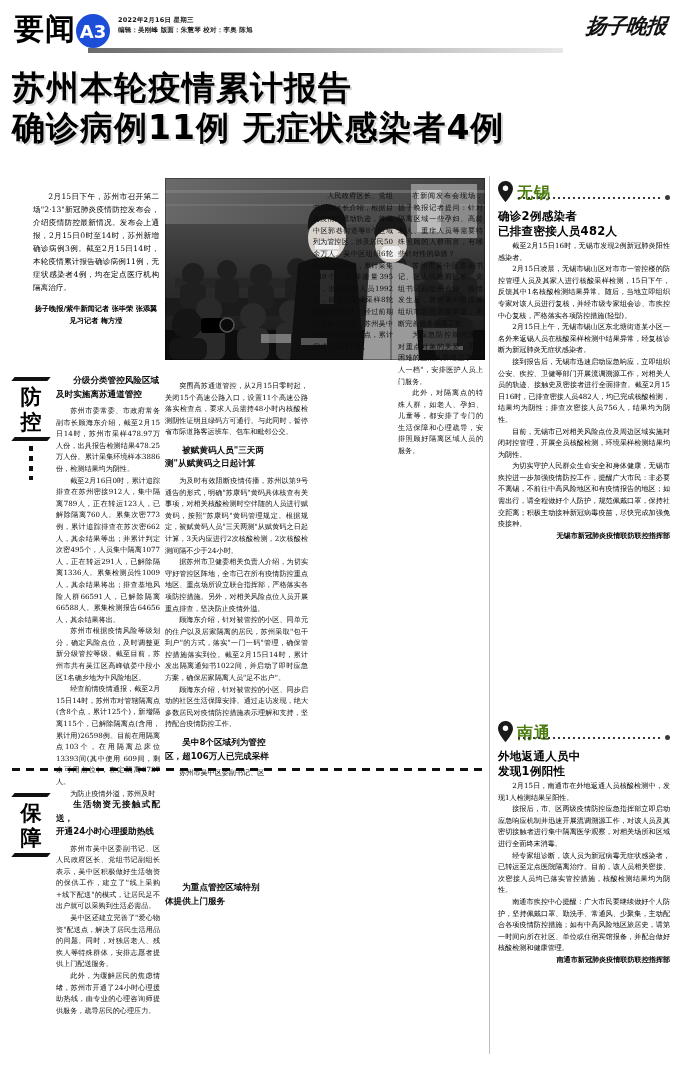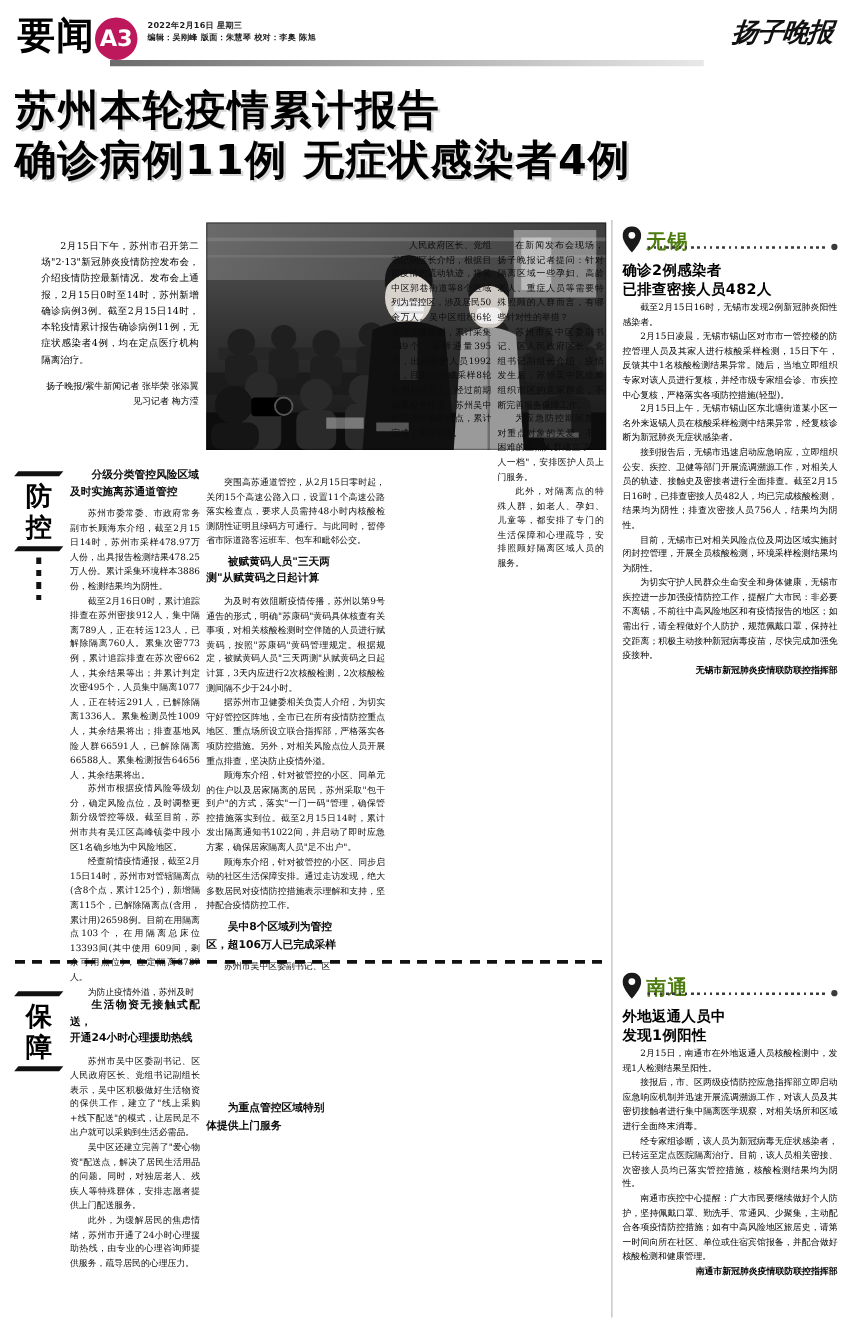--- a/index.html
+++ b/index.html
@@ -18,21 +18,21 @@
   }
   .mh-section{
     position:absolute;left:14px;top:14px;
     font-size:30px;font-weight:bold;letter-spacing:1px;
     font-family:"DejaVu Serif","Liberation Serif",serif;
     line-height:30px;
   }
   .mh-badge{
     position:absolute;left:76px;top:14px;
     width:34px;height:34px;border-radius:50%;
-    background:#be185d;color:#fff;
+    background:#1d4ed8;color:#fff;
     display:flex;align-items:center;justify-content:center;
     font-size:18px;font-weight:bold;letter-spacing:0px;
   }
   .mh-meta{
     position:absolute;left:118px;top:16px;
     font-size:6.5px;line-height:9.5px;font-weight:bold;color:#1a1a1a;
     letter-spacing:.2px;
   }
   .mh-meta div{white-space:nowrap;}
   .mh-rule{
@@ -73,21 +73,21 @@
 
   
   .lead{
     position:absolute;left:33px;top:190px;width:126px;
     font-size:7.6px;line-height:13px;text-align:justify;
     font-family:"DejaVu Serif","Liberation Serif",serif;
   }
   .lead p{margin:0;text-indent:2em;}
   .byline{
     position:absolute;left:33px;top:303px;width:126px;
-    font-size:7.2px;line-height:12px;text-align:right;font-weight:normal;
+    font-size:7.2px;line-height:12px;text-align:center;font-weight:bold;
     font-family:"DejaVu Serif","Liberation Serif",serif;
   }
 
   
   .sidetag{
     position:absolute;left:10px;width:42px;
     text-align:center;
   }
   .sidetag .tchar{
     font-size:21px;line-height:25px;font-weight:bold;
@@ -157,21 +157,21 @@
     letter-spacing:.3px;
   }
   .rail-body{
     font-size:7.1px;line-height:11.6px;text-align:justify;margin-top:1px;
     font-family:"DejaVu Serif","Liberation Serif",serif;
   }
   .rail-body p{margin:0;text-indent:2em;}
   .rail-sign{text-align:right;text-indent:0;margin-top:3px;font-weight:bold;}
 
   #wuxi{position:absolute;left:498px;top:176px;width:172px;}
-  #nantong{position:absolute;left:498px;top:773px;width:172px;}
+  #nantong{position:absolute;left:498px;top:716px;width:172px;}
 
   .hr-dash{
     position:absolute;left:12px;width:470px;height:3px;
     background:repeating-linear-gradient(to right,#111 0 8px,transparent 8px 14px);
   }
 </style>
 </head>
 <body>
 
 <div class="page">

